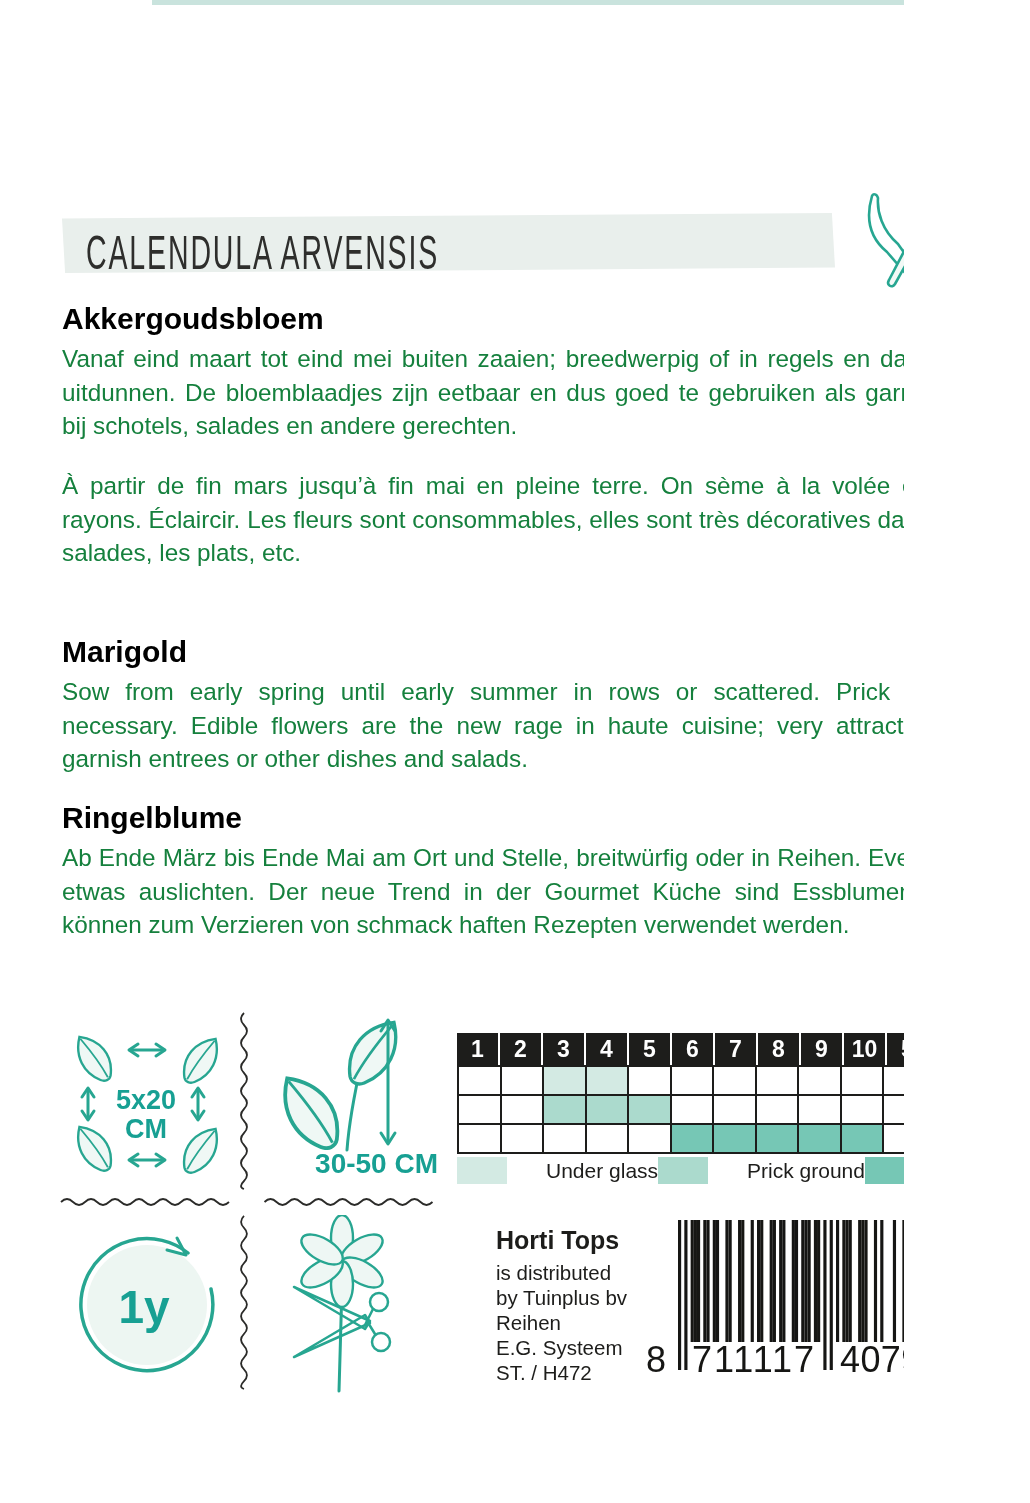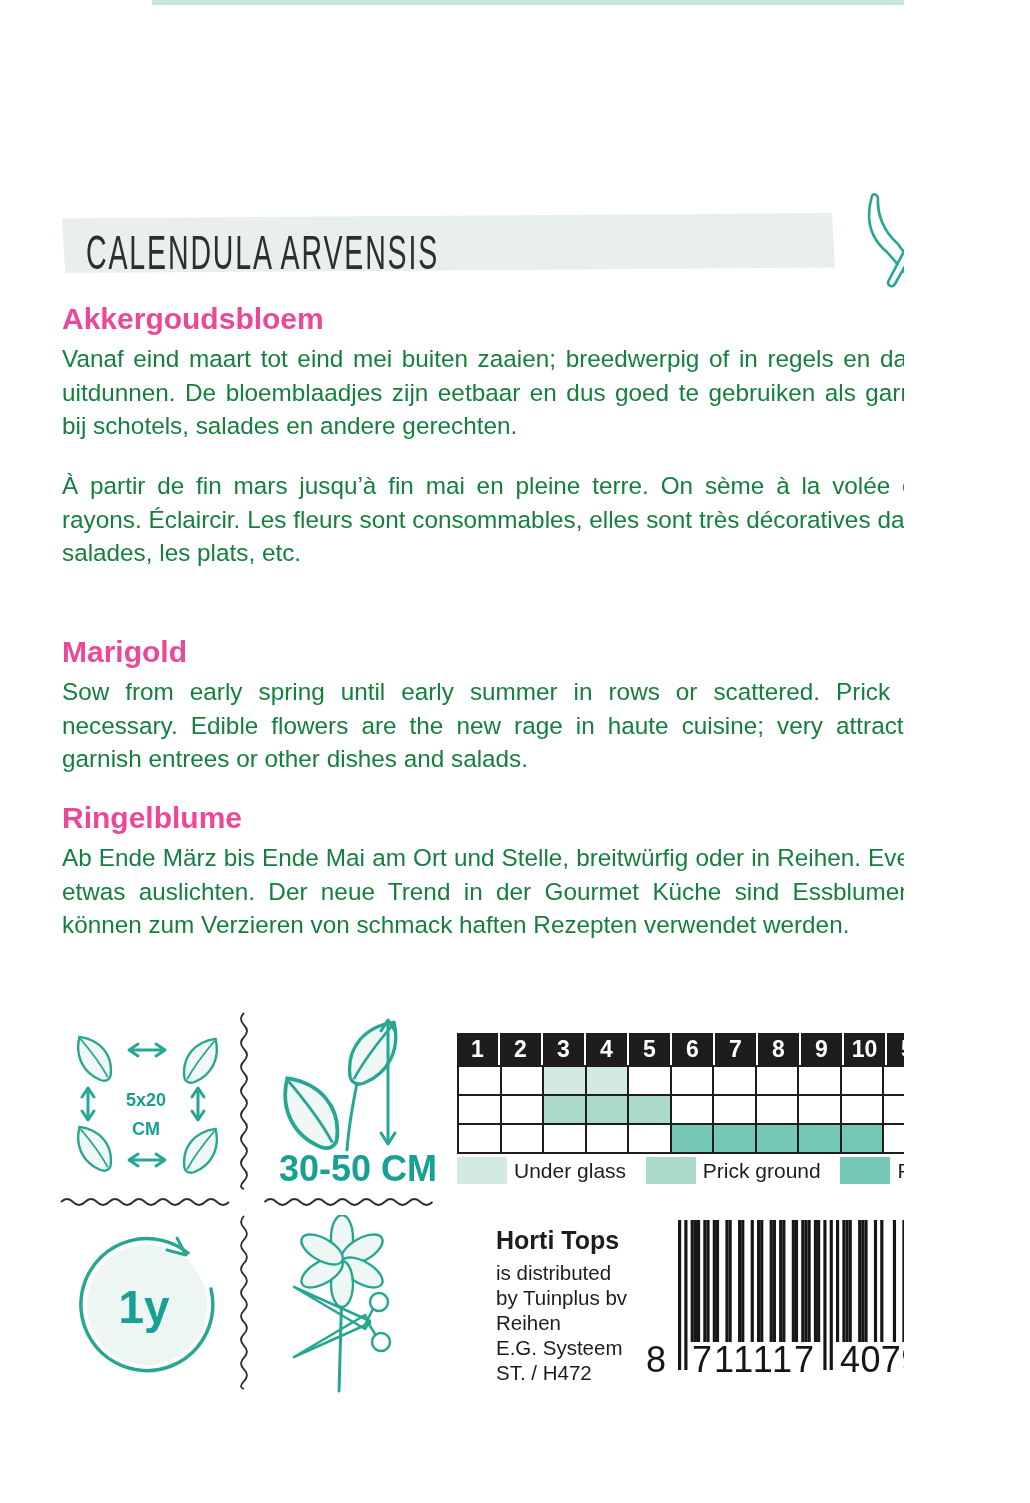--- a/index.html
+++ b/index.html
@@ -8,41 +8,41 @@
   .abs{position:absolute;}
 
   #top-strip{left:152px;top:0;width:878px;height:5px;background:#c9e3dd;}
 
   #title-band{left:62px;top:213px;width:773px;height:60px;background:#e9efec;
     clip-path:polygon(0 9%,99.6% 0,100% 91%,0.4% 100%);}
   #title-text{left:86px;top:224px;font-size:46px;font-weight:400;color:#2e2e2c;
     letter-spacing:3px;transform:scaleX(.62) scaleY(1.04);transform-origin:left top;white-space:nowrap;}
 
   .section{left:62px;width:906px;}
-  .section h2{margin:0 0 6px 0;font-size:30px;font-weight:bold;color:#ec4899;line-height:34px;}
+  .section h2{margin:0 0 6px 0;font-size:30px;font-weight:bold;color:#000000;line-height:34px;}
   .section p{margin:0;font-size:24.3px;line-height:33.6px;color:#15803d;text-align:justify;}
 
   .teal-label{color:#17a093;font-weight:bold;text-align:center;}
-  #spacing-label{left:104px;top:1086px;width:84px;font-size:18px;line-height:29px;text-align:center;}
-  #height-label{left:278px;top:1148px;width:160px;font-size:36px;text-align:center;}
+  #spacing-label{left:104px;top:1086px;width:84px;font-size:27px;line-height:29px;text-align:center;}
+  #height-label{left:278px;top:1148px;width:160px;font-size:28px;text-align:right;}
   #lifecycle-label{left:102px;top:1280px;width:84px;font-size:46px;text-align:center;}
 
   
   #calendar{left:457px;top:1033px;width:514px;}
   .cal-head{display:grid;grid-template-columns:repeat(12,1fr);gap:2px;height:32px;}
   .cal-h{background:#1d1d1b;color:#fff;display:flex;align-items:center;justify-content:center;
          font-weight:bold;font-size:23px;}
   .cal-body{border:2px solid #1d1d1b;}
   .cal-row{display:grid;grid-template-columns:repeat(12,1fr);height:27px;border-bottom:2px solid #1d1d1b;}
   .cal-row:last-child{border-bottom:none;}
   .cal-c{border-right:2px solid #1d1d1b;}
   .cal-c:last-child{border-right:none;}
 
   #legend{left:457px;top:1157px;width:514px;display:flex;align-items:center;font-size:21px;color:#1d1d1b;}
-  .leg-item{display:flex;align-items:center;flex:0 0 auto;}
+  .leg-item{display:flex;align-items:center;flex:0 0 auto;gap:32px;}
   .leg-sw{width:50px;height:27px;margin-right:7px;flex:0 0 auto;}
   .leg-item + .leg-item{margin-left:auto;}
 
   
   #distributor{left:496px;top:1226px;width:180px;}
   #distributor .dname{font-weight:bold;font-size:25px;margin-bottom:5px;}
   #distributor .dline{font-size:20.5px;line-height:25px;}
 
   #barcode-wrap{left:640px;top:1220px;width:340px;height:156px;}
   #corner-rect{left:948px;top:1430px;width:24px;height:73px;background:#1b1b19;}

